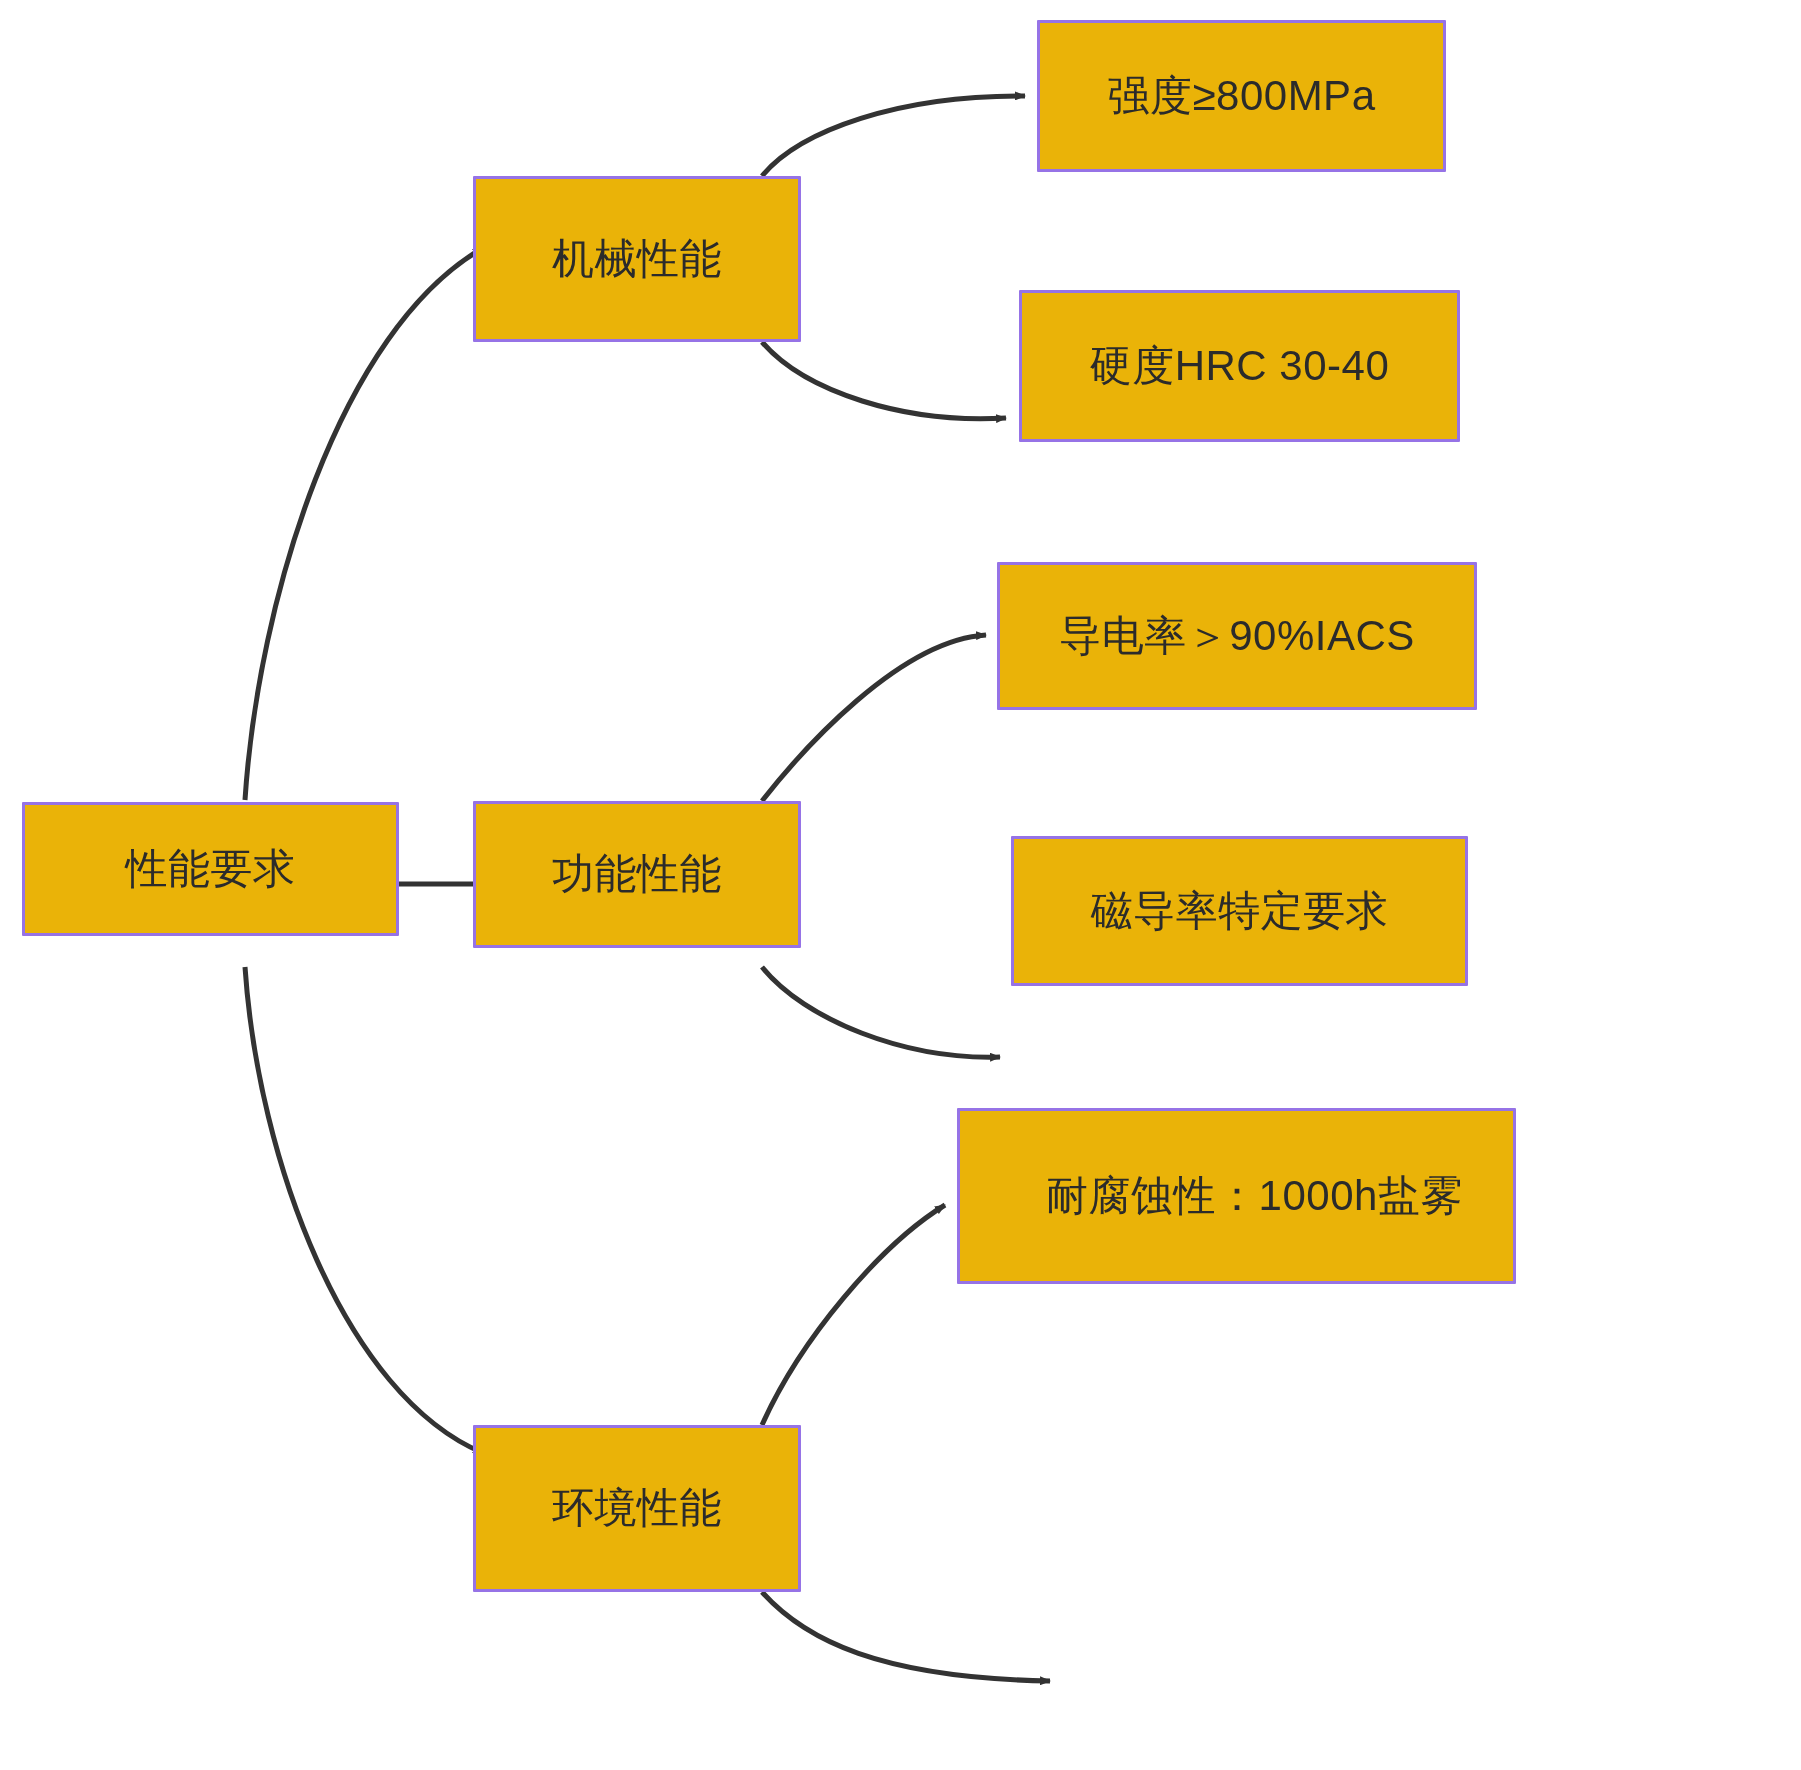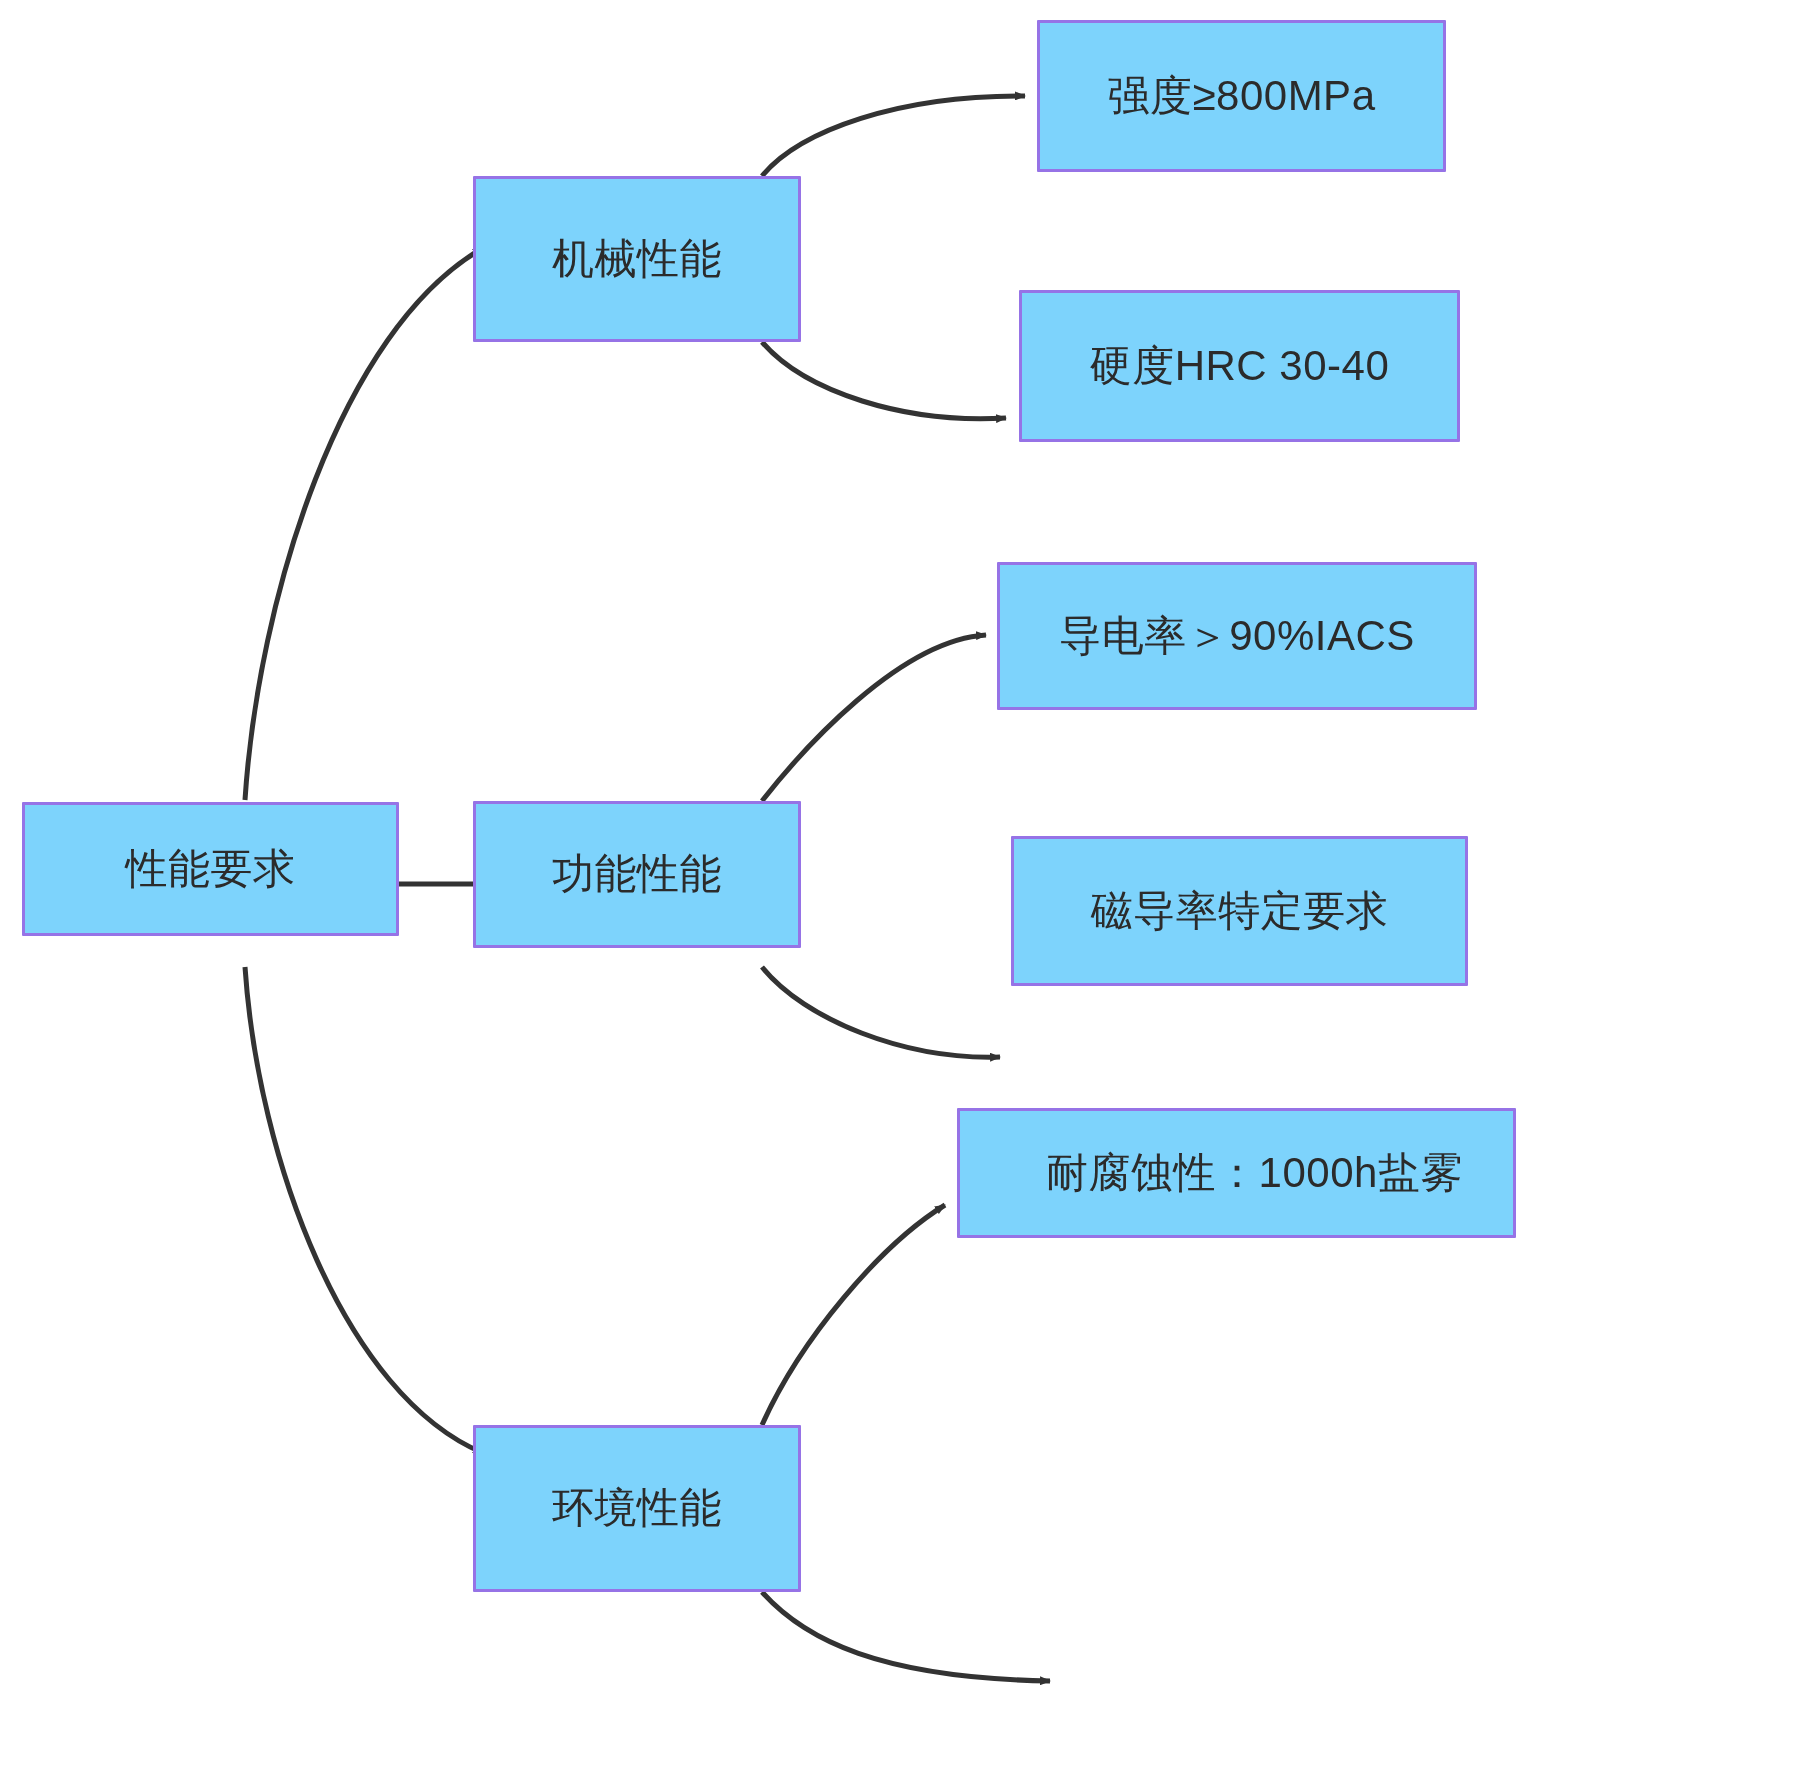--- a/index.html
+++ b/index.html
@@ -22,21 +22,21 @@
     width: 1801px;
     height: 1770px;
     pointer-events: none;
   }
   .node {
     position: absolute;
     box-sizing: border-box;
     display: flex;
     align-items: center;
     justify-content: center;
-    background: #7dd3fc;
+    background: #eab308;
     border: 3px solid #9673e6;
     border-radius: 1px;
     color: #2b2b2b;
     text-align: center;
   }
   .node .node-label {
     font-size: 42px;
     line-height: 1.15;
     letter-spacing: 0.5px;
     color: #2b2b2b;
@@ -99,18 +99,18 @@
   </div>
 
   <div class="node" style="left:997px; top:562px; width:480px; height:148px;">
     <span class="node-label">导电率＞90%IACS</span>
   </div>
 
   <div class="node" style="left:1011px; top:836px; width:457px; height:150px;">
     <span class="node-label">磁导率特定要求</span>
   </div>
 
-  <div class="node" style="left:957px; top:1108px; width:559px; height:130px;padding-left:36px;">
+  <div class="node" style="left:957px; top:1108px; width:559px; height:176px;padding-left:36px;">
     <span class="node-label">耐腐蚀性：1000h盐雾</span>
   </div>
 
 
 </div>
 
 </body></html>

